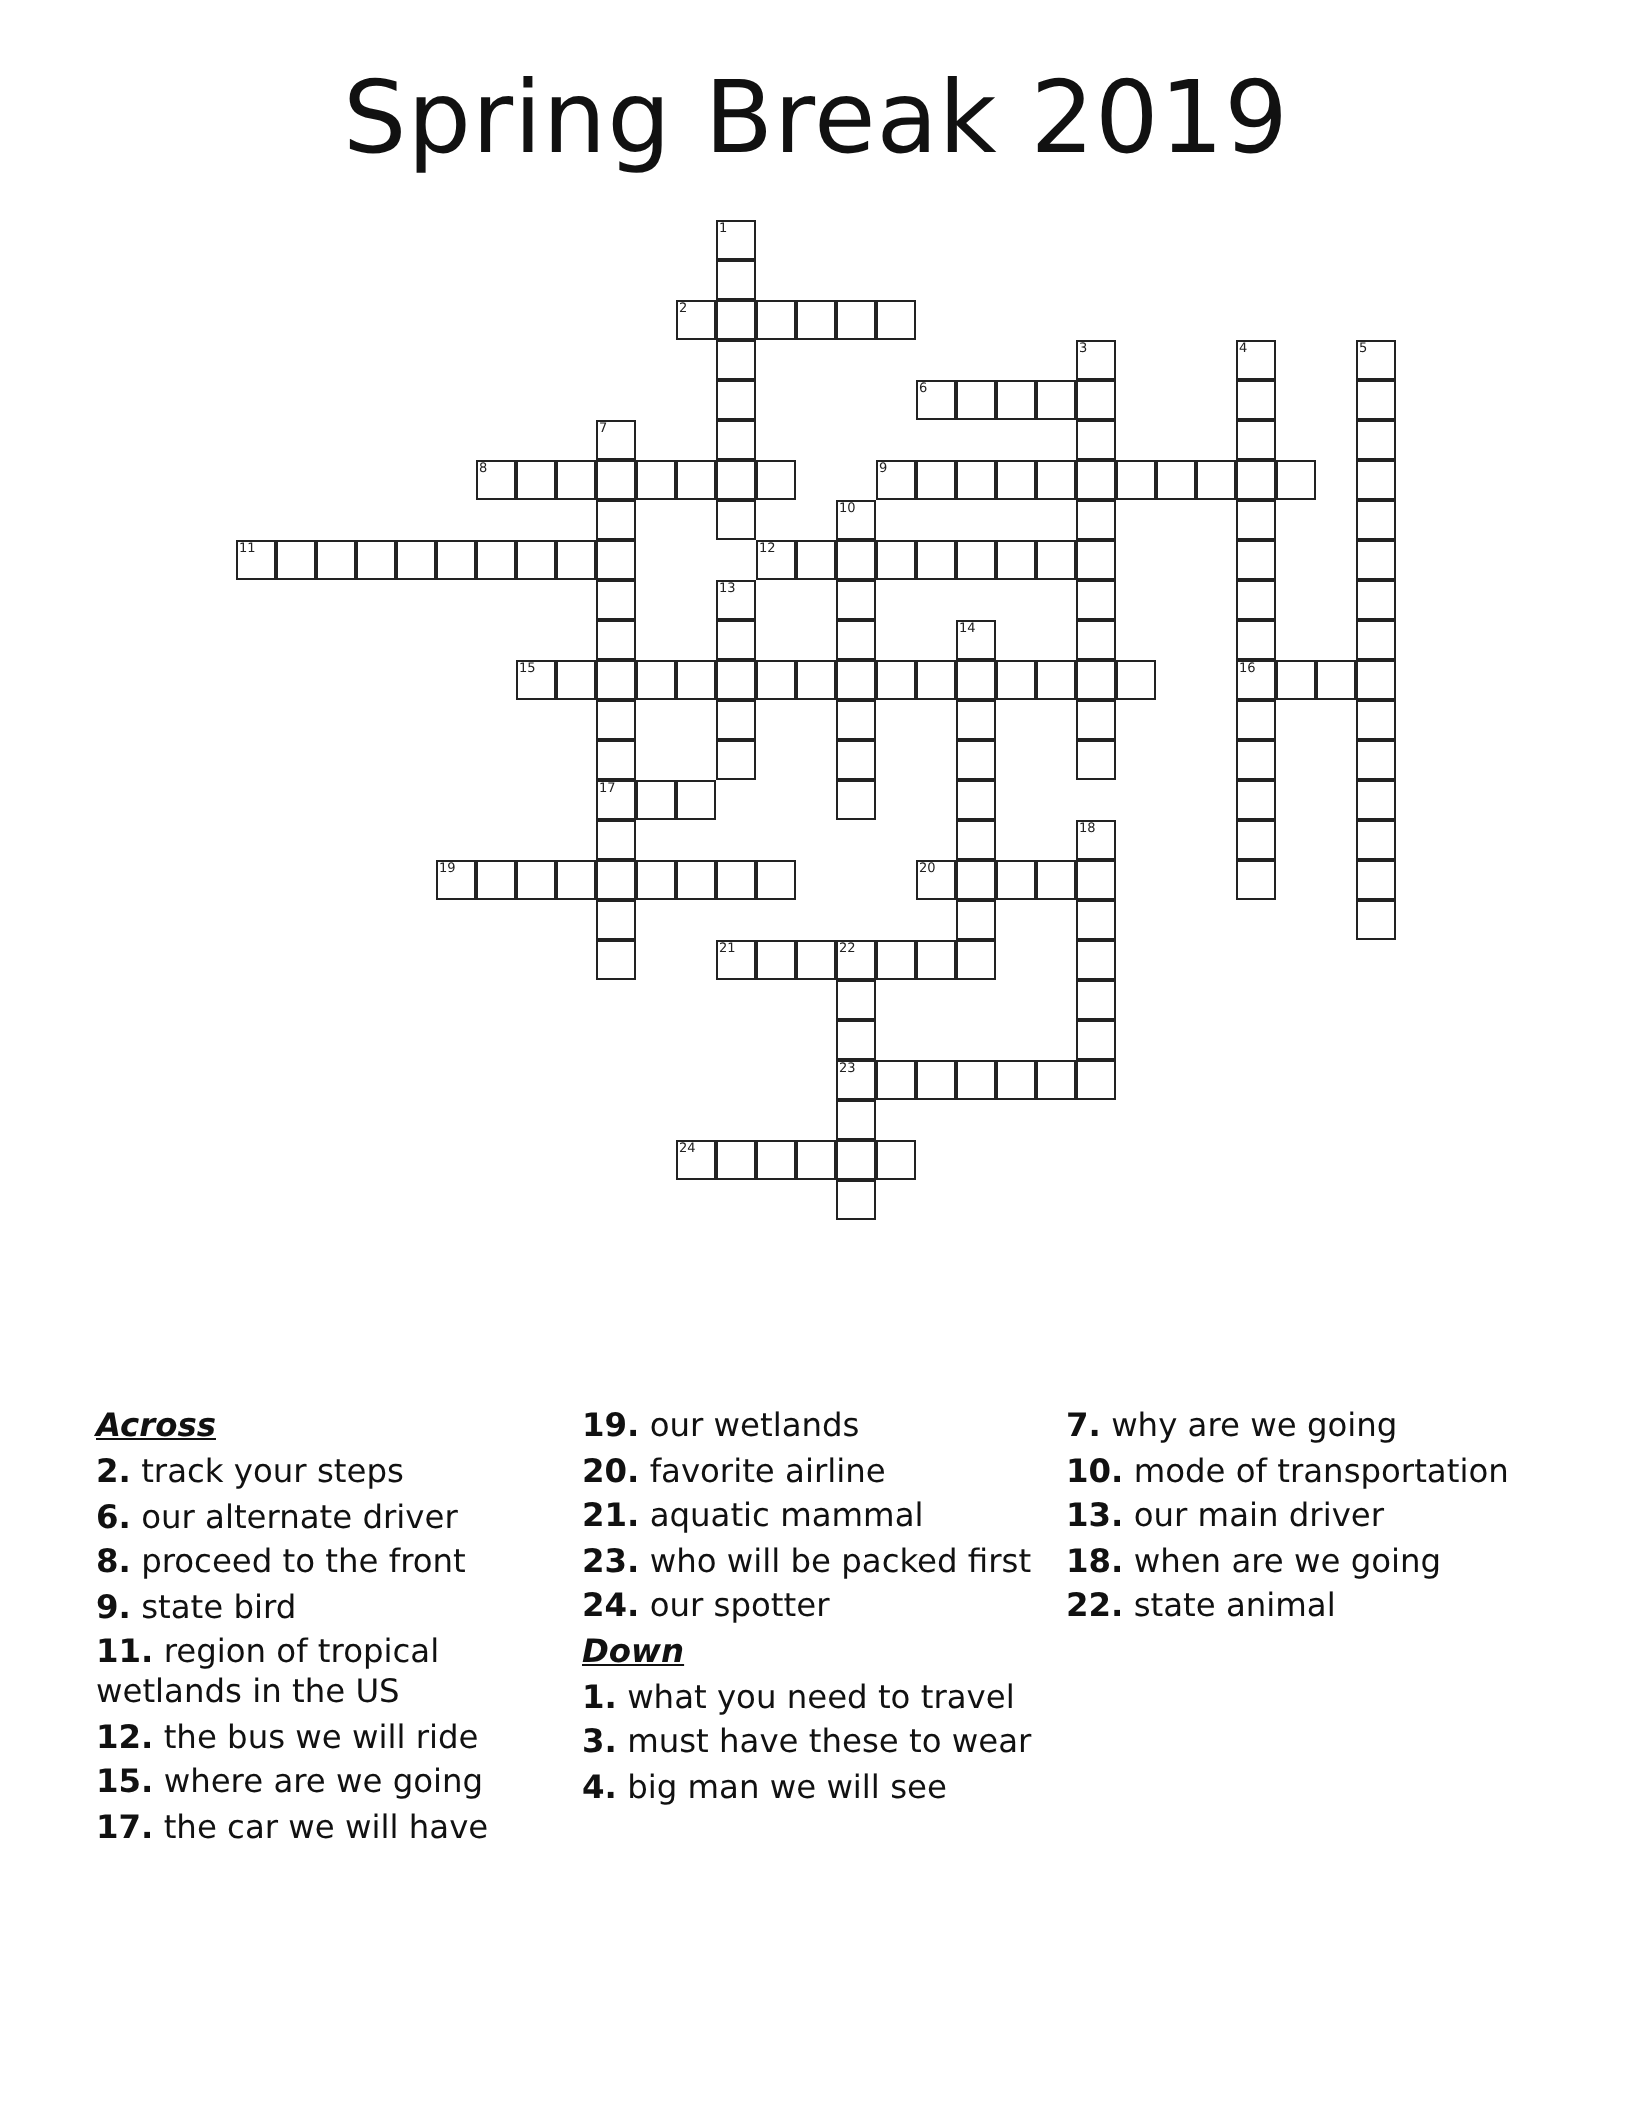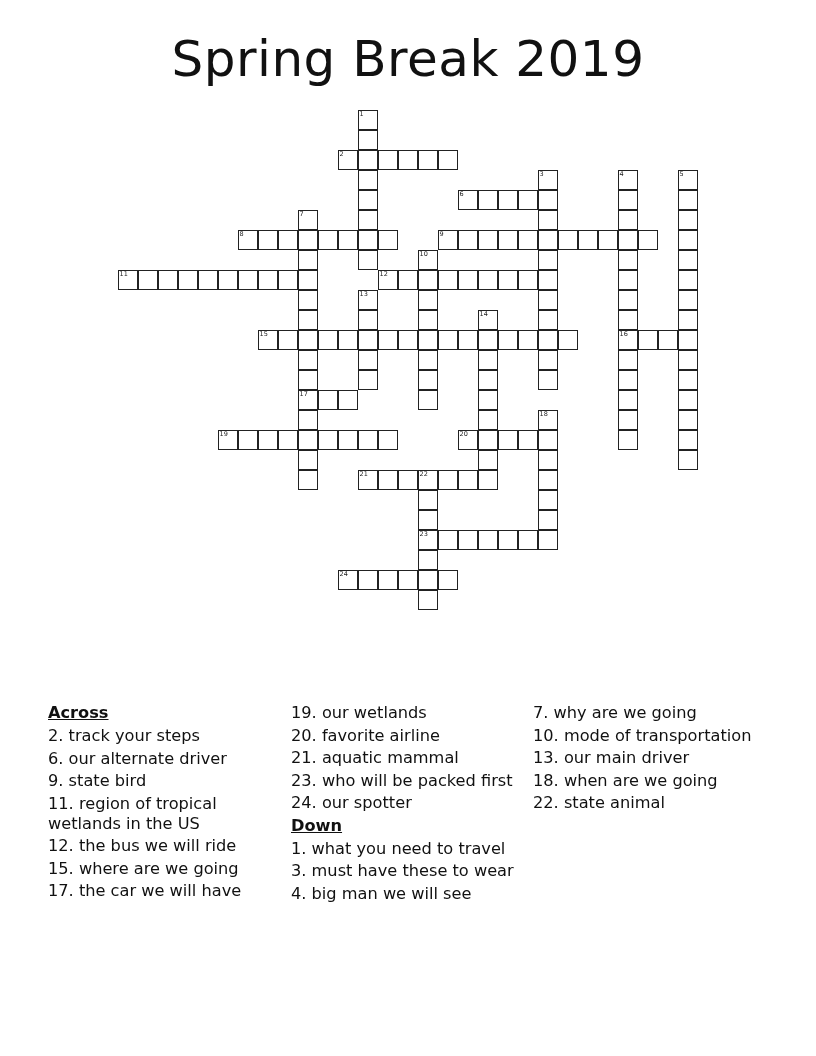--- a/index.html
+++ b/index.html
@@ -4,22 +4,22 @@
 <style>
   html, body { margin: 0; padding: 0; background: #ffffff; }
   body { width: 816px; height: 1056px; position: relative; overflow: hidden; font-family: "DejaVu Sans", sans-serif; color: #111; }
   .title { position: absolute; left: 0; top: 30px; width: 816px; text-align: center; font-size: 50px; font-weight: normal; letter-spacing: 0.5px; color: #111; }
   .grid { position: absolute; left: 0; top: 0; width: 816px; height: 640px; }
   .cell { position: absolute; width: 20px; height: 20px; box-sizing: border-box; border: 1px solid #222; background: #fff; margin-left: -0.5px; margin-top: -0.5px; }
   .cell .num { position: absolute; left: 1px; top: 0px; font-size: 6.5px; line-height: 7px; color: #222; font-family: "DejaVu Sans", sans-serif; }
   .clues { position: absolute; top: 703px; font-size: 16.2px; line-height: 20px; color: #111; }
   .clues .col { position: absolute; top: 0; width: 230px; }
   .clue { margin-bottom: 2.5px; }
-  .clue b { font-weight: normal; }
-  .heading { text-decoration: underline; font-weight: bold; margin-bottom: 3px; }
+  .clue b { font-weight: bold; }
+  .heading { text-decoration: underline; font-weight: bold; margin-bottom: 3px; font-style: italic; }
 </style>
 </head>
 <body>
 
 <div class="title">Spring Break 2019</div>
 
 <div class="grid" id="grid">
     <div class="cell" style="left: 358px; top: 110px;">
       <span class="num">1</span>
     </div>
@@ -247,20 +247,21 @@
     <div class="cell" style="left: 378px; top: 570px;"></div>
     <div class="cell" style="left: 398px; top: 570px;"></div>
     <div class="cell" style="left: 438px; top: 570px;"></div>
   </div>
 
 <div class="clues">
   <div class="col" style="left:48px;">
     <div class="heading">Across</div>
     <div class="clue"><b>2.</b><span> track your steps</span></div>
     <div class="clue"><b>6.</b><span> our alternate driver</span></div>
+    <div class="clue"><b>8.</b><span> proceed to the front</span></div>
     <div class="clue"><b>9.</b><span> state bird</span></div>
     <div class="clue"><b>11.</b><span> region of tropical wetlands in the US</span></div>
     <div class="clue"><b>12.</b><span> the bus we will ride</span></div>
     <div class="clue"><b>15.</b><span> where are we going</span></div>
     <div class="clue"><b>17.</b><span> the car we will have</span></div>
   </div>
   <div class="col" style="left:291px;">
     <div class="clue"><b>19.</b><span> our wetlands</span></div>
     <div class="clue"><b>20.</b><span> favorite airline</span></div>
     <div class="clue"><b>21.</b><span> aquatic mammal</span></div>

